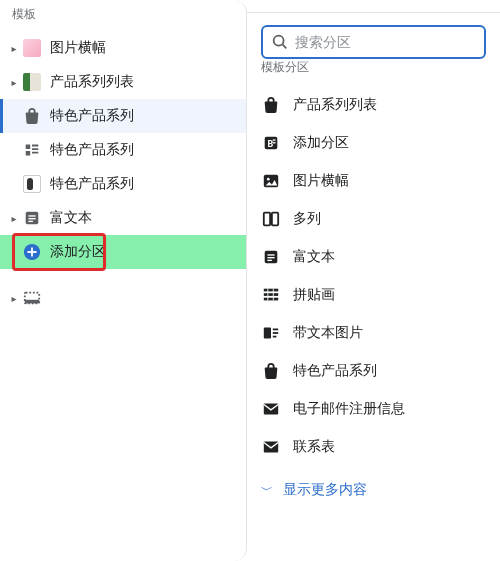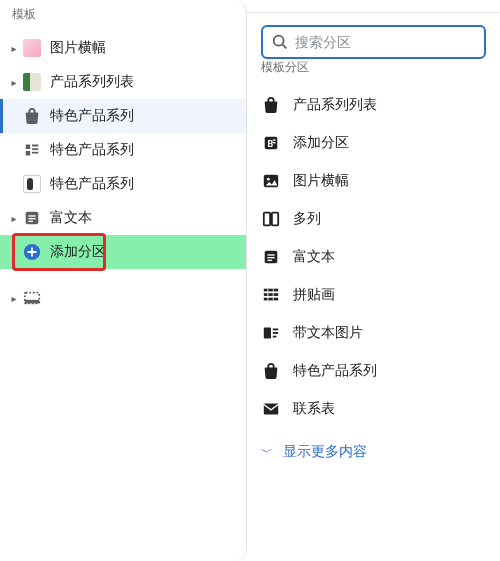--- a/index.html
+++ b/index.html
@@ -321,20 +321,29 @@
 
     <div class="section-item">
       <span class="icon">
           <svg width="18" height="18" viewBox="0 0 20 20">
             <path fill="#202223" d="M6 6V5a4 4 0 0 1 8 0v1h2a1 1 0 0 1 1 1l-.8 10a2 2 0 0 1-2 1.8H5.8a2 2 0 0 1-2-1.8L3 7a1 1 0 0 1 1-1h2zm2 0h4V5a2 2 0 0 0-4 0v1z"></path>
           </svg>
         </span>
       <span>特色产品系列</span>
     </div>
 
+    <div class="section-item">
+      <span class="icon">
+          <svg width="18" height="18" viewBox="0 0 20 20">
+            <rect x="2" y="4" width="16" height="12" rx="1" fill="#202223"></rect>
+            <path d="M2 5l8 6 8-6" stroke="#fff" stroke-width="1.5" fill="none"></path>
+          </svg>
+        </span>
+      <span>电子邮件注册信息</span>
+    </div>
 
     <div class="section-item">
       <span class="icon">
           <svg width="18" height="18" viewBox="0 0 20 20">
             <rect x="2" y="4" width="16" height="12" rx="1" fill="#202223"></rect>
             <path d="M2 5l8 6 8-6" stroke="#fff" stroke-width="1.5" fill="none"></path>
           </svg>
         </span>
       <span>联系表</span>
     </div>

